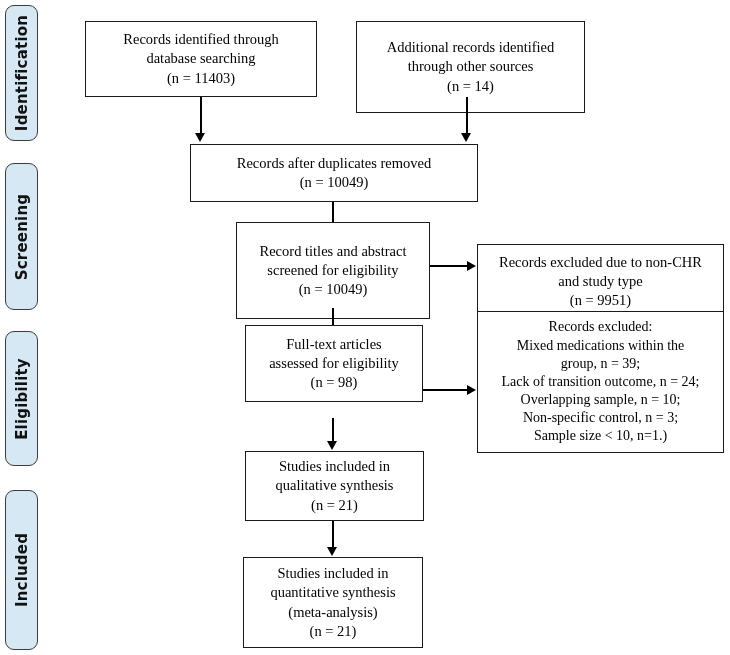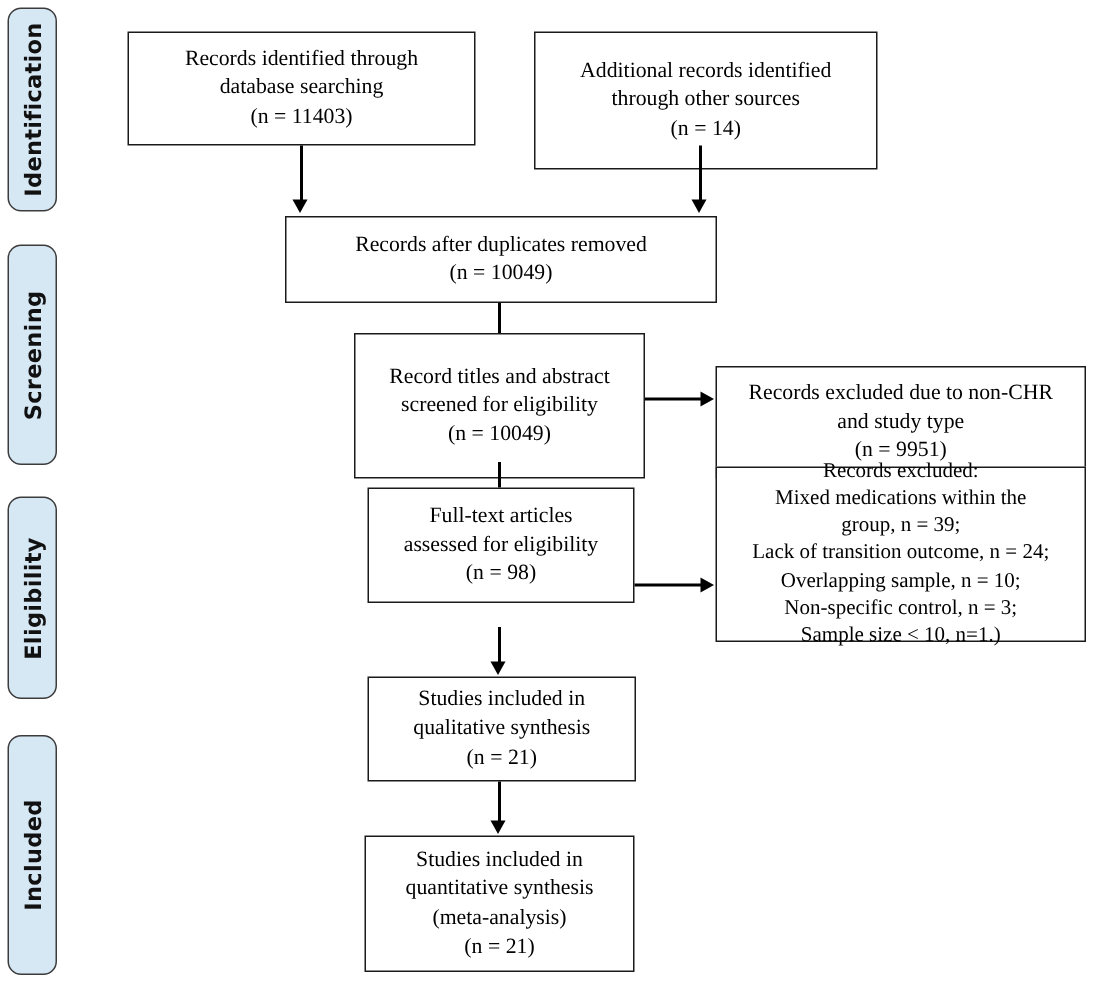--- a/index.html
+++ b/index.html
@@ -142,21 +142,21 @@
 
   <div class="connector v" style="left:332px; top:308px; height:26px;"></div>
   <div class="arrowhead down" style="left:327px; top:332px;"></div>
 
   <div class="flow-box" style="left:245px; top:325px; width:178px; height:77px;">
     <span class="box-text">Full-text articles
 assessed for eligibility
 (n = 98)</span>
   </div>
 
-  <div class="flow-box" style="left:477px; top:311px; width:247px; height:117px; font-size:14px; line-height:1.3;">
+  <div class="flow-box" style="left:477px; top:311px; width:247px; height:142px; font-size:14px; line-height:1.3;">
     <span class="box-text">Records excluded:
 Mixed medications within the
 group, n = 39;
 Lack of transition outcome, n = 24;
 Overlapping sample, n = 10;
 Non-specific control, n = 3;
 Sample size &lt; 10, n=1.)</span>
   </div>
 
   <div class="connector h" style="left:423px; top:389px; width:46px;"></div>

